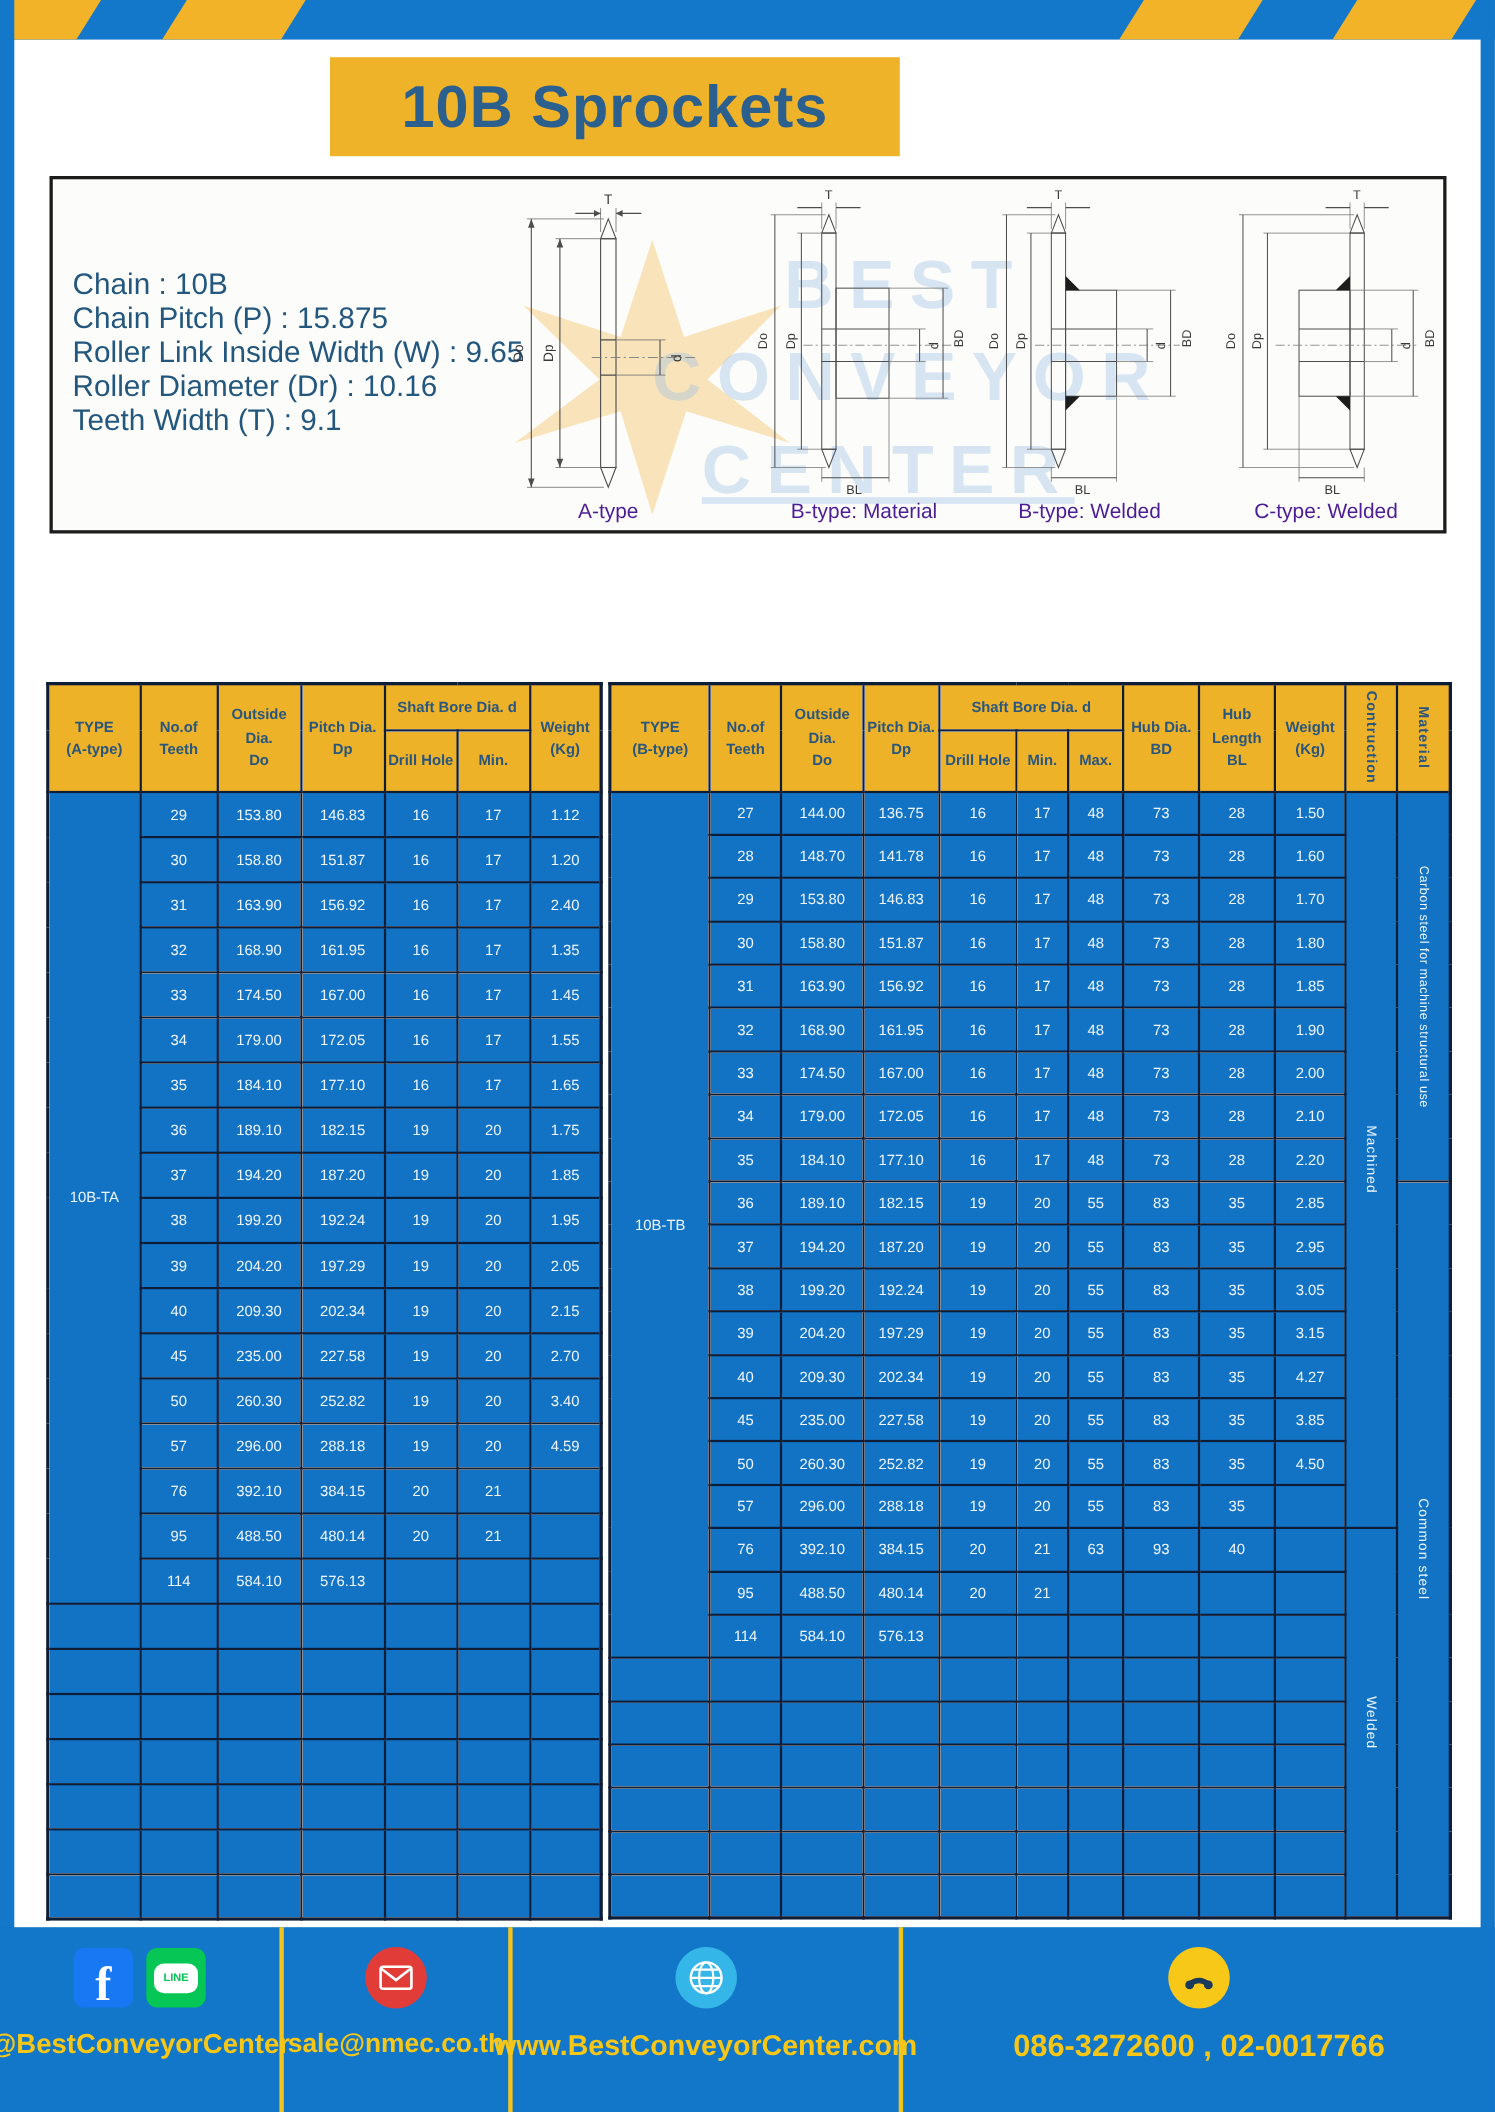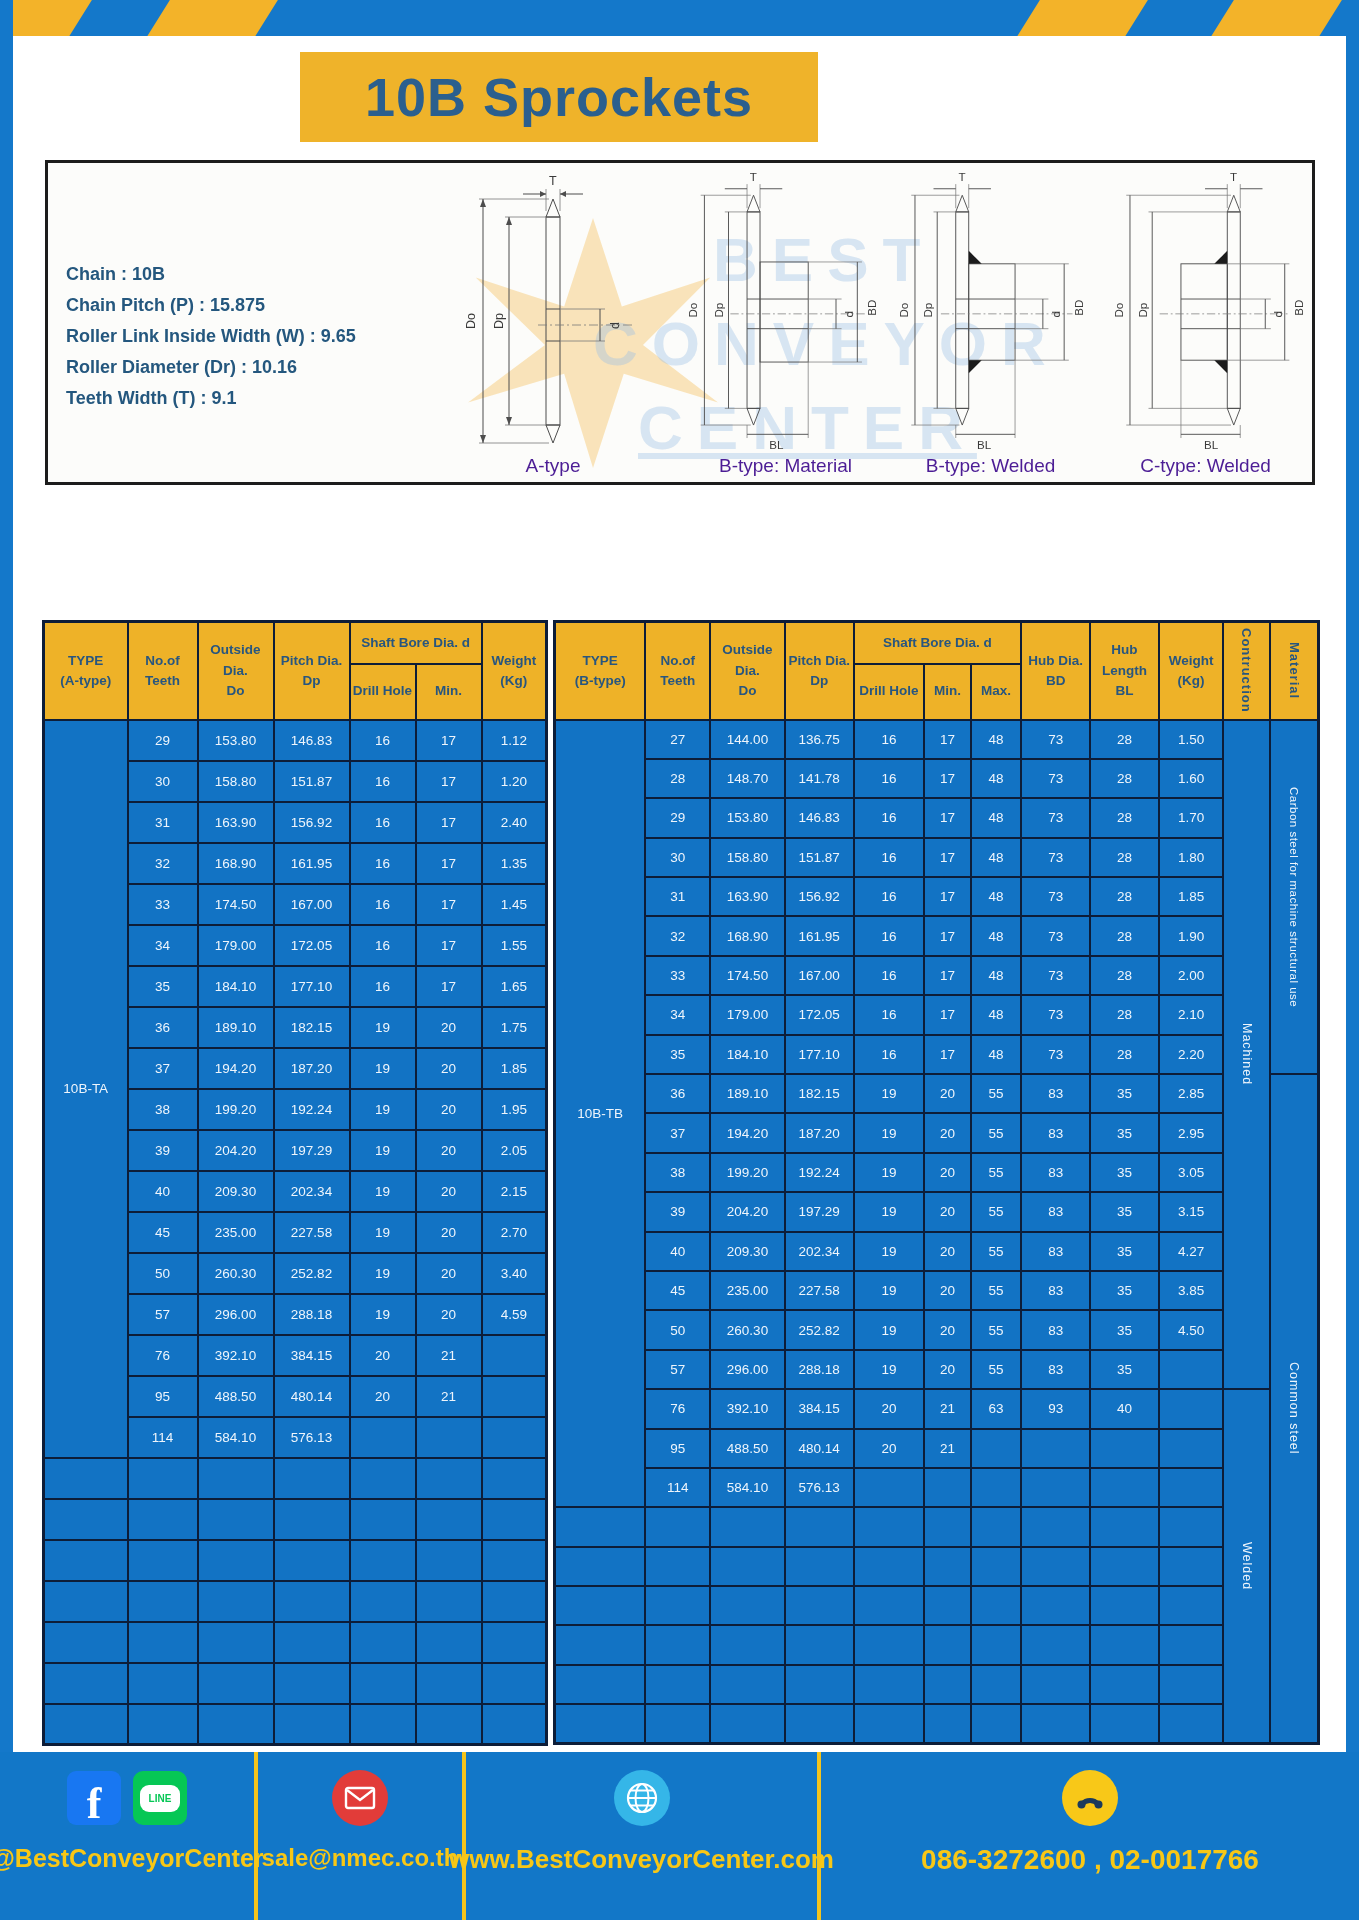--- a/index.html
+++ b/index.html
@@ -16,21 +16,21 @@
                 display:flex;align-items:center;justify-content:center;}
   .title-banner h1{margin:0;font-size:54px;color:#2b5f8e;letter-spacing:1px;}
   
   .diagram-box{left:45px;top:160px;width:1270px;height:325px;background:#fcfcfa;
                border:3px solid #1c1c1c;box-sizing:border-box;overflow:hidden;}
   .wm-star{left:420px;top:55px;opacity:.45;}
   .wm-text{left:545px;top:55px;color:rgba(155,192,228,.38);font-weight:bold;
            font-size:62px;letter-spacing:14px;line-height:84px;white-space:nowrap;}
   .wm-text div:nth-child(1){margin-left:120px;}
   .wm-text div:nth-child(3){margin-left:45px;text-decoration:underline;}
-  .specs{left:18px;top:96px;font-size:18px;font-weight:bold;color:#24577e;line-height:31px;}
+  .specs{left:18px;top:80px;font-size:27px;font-weight:normal;color:#24577e;line-height:31px;}
   .drawing{top:10px;text-align:center;}
   .drawing svg{display:block;margin:0 auto;}
   .caption{font-size:19px;color:#4c1d95;margin-top:4px;}
   .dline{stroke:#4d4d4d;stroke-width:1;fill:none;}
   .thin{stroke:#7a7a7a;stroke-width:.8;fill:none;}
   .dash{stroke:#7a7a7a;stroke-width:.8;fill:none;stroke-dasharray:9 3 2 3;}
   .dtext{font-size:12.5px;fill:#3a3a3a;}
   .weld{fill:#1c1c1c;}
   .arw{fill:#4d4d4d;}
   

